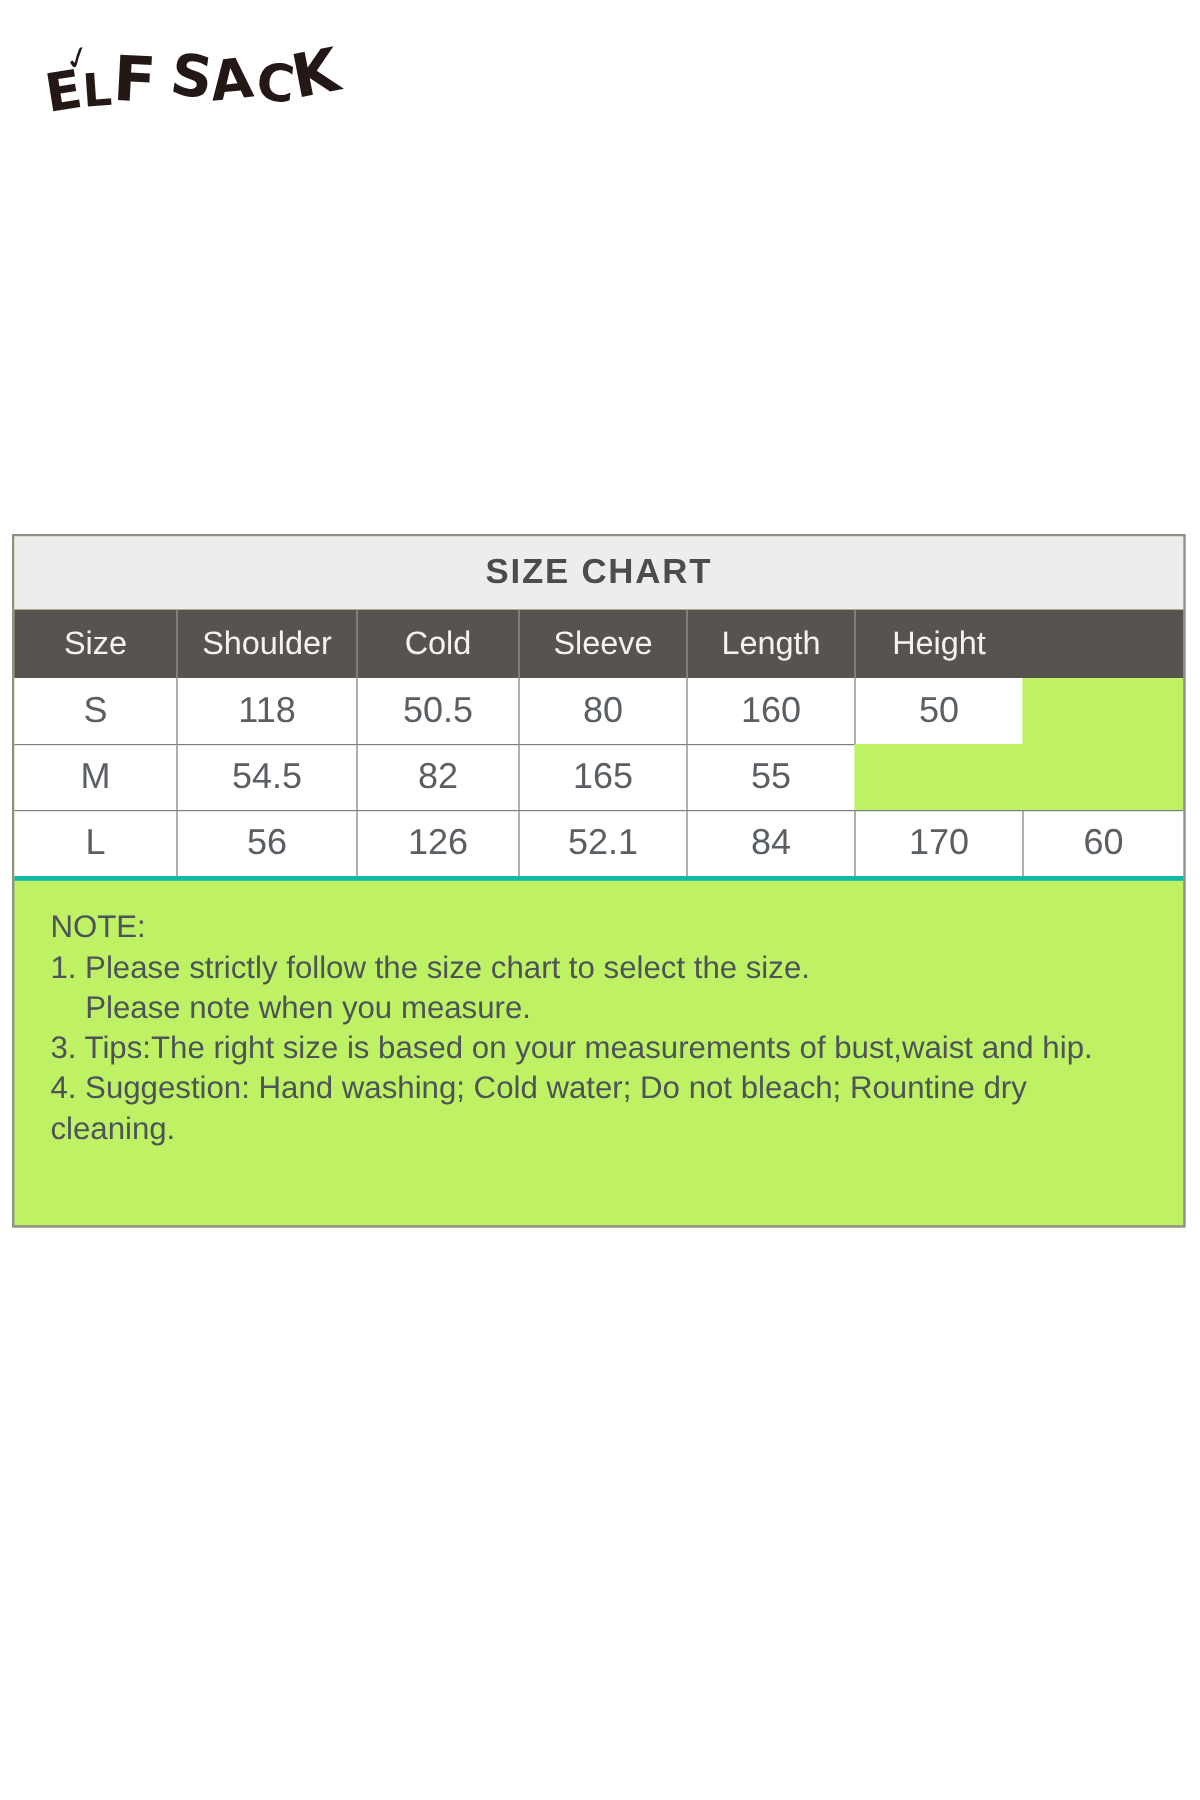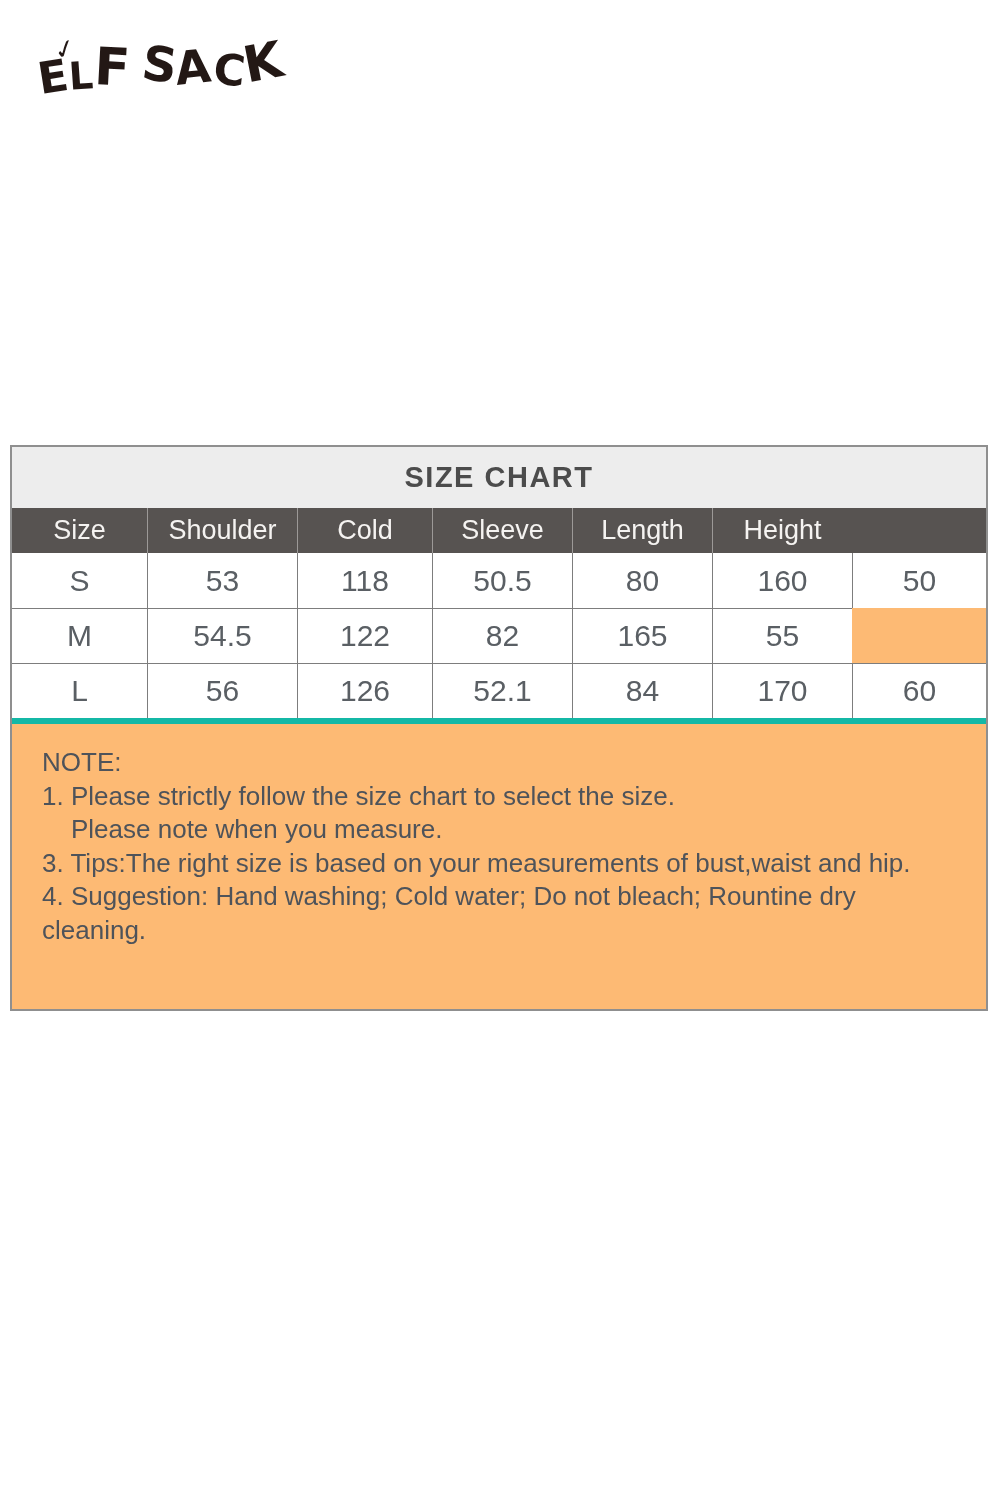--- a/index.html
+++ b/index.html
@@ -17,40 +17,40 @@
   .logo-text span:nth-child(4){ width:10px; }
   .logo-text span:nth-child(5){ transform:rotate(8deg) translateY(-11px); font-size:48px; }
   .logo-text span:nth-child(6){ transform:rotate(-6deg) translateY(-9px); font-size:46px; }
   .logo-text span:nth-child(7){ transform:rotate(6deg) translateY(-7px); font-size:43px; }
   .logo-text span:nth-child(8){ transform:rotate(-11deg) translateY(-13px); font-size:50px; }
   .logo-accent { position:absolute; left:16px; top:-14px; font-size:26px;
     transform:rotate(-18deg); }
 
   
   .chart-box { position:absolute; left:10px; top:445px; width:978px;
-    border:2px solid #8f8f8f; background:#fdba74; }
+    border:2px solid #8f8f8f; background:#bef264; }
   .chart-title { height:61px; background:#ededed; display:flex; align-items:center;
     justify-content:center; font-size:29px; font-weight:bold; color:#4c4c4c;
     letter-spacing:1.5px; }
 
   .grid-row { display:grid; grid-template-columns:135px 150px 135px 140px 140px 140px auto; }
 
-  .hrow { background:#575351; height:45px; }
+  .hrow { background:#575351; height:57px; }
   .hcell { display:flex; align-items:center; justify-content:center;
     color:#f5f3f1; font-size:27px; border-left:1px solid #9c9997; }
   .hcell:first-child { border-left:none; }
 
   .drow { height:55px; }
   .drow + .drow .dcell { border-top:1px solid #7d7d7d; }
   .dcell { display:flex; align-items:center; justify-content:center;
     font-size:30px; color:#5a5f64; border-left:1px solid #7d7d7d; background:#fff; }
   .dcell:first-child { border-left:none; }
 
   
-  .note { border-top:6px solid #14b8a6; height:291px; padding:22px 26px 0 30px; }
+  .note { border-top:4px solid #14b8a6; height:291px; padding:22px 26px 0 30px; }
   .note-line { font-size:26px; line-height:33.5px; color:#4e535a; }
   .note-line.indent { padding-left:29px; }
 </style>
 </head>
 <body>
 
 <div class="logo" style="color: rgb(35, 24, 21);">
   <span class="logo-accent">✓</span>
   <span class="logo-text"><span>E</span><span>L</span><span>F</span><span>&nbsp;</span><span>S</span><span>A</span><span>C</span><span>K</span></span>
 </div>
@@ -63,32 +63,30 @@
     <div class="hcell">Size</div>
     <div class="hcell">Shoulder</div>
     <div class="hcell">Cold</div>
     <div class="hcell">Sleeve</div>
     <div class="hcell">Length</div>
     <div class="hcell">Height</div>
   </div>
 
   <div class="grid-row drow">
     <div class="dcell">S</div>
-    <div class="dcell">53</div>
     <div class="dcell">118</div>
     <div class="dcell">50.5</div>
     <div class="dcell">80</div>
     <div class="dcell">160</div>
     <div class="dcell">50</div>
   </div>
 
   <div class="grid-row drow">
     <div class="dcell">M</div>
     <div class="dcell">54.5</div>
-    <div class="dcell">122</div>
     <div class="dcell">82</div>
     <div class="dcell">165</div>
     <div class="dcell">55</div>
   </div>
 
   <div class="grid-row drow">
     <div class="dcell">L</div>
     <div class="dcell">56</div>
     <div class="dcell">126</div>
     <div class="dcell">52.1</div>

